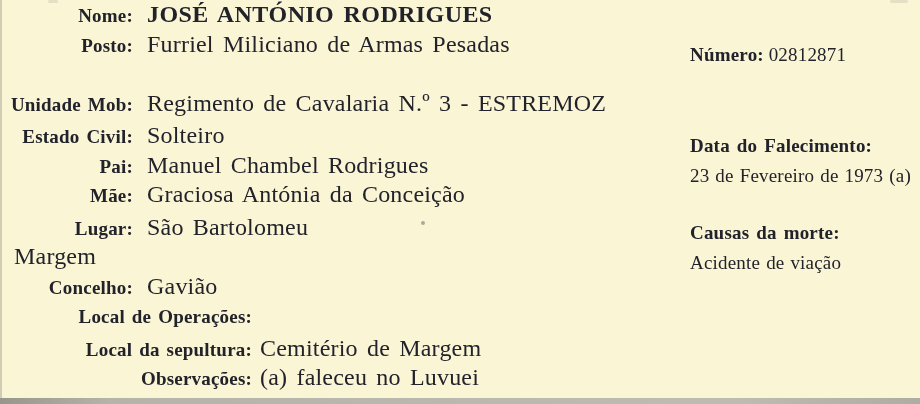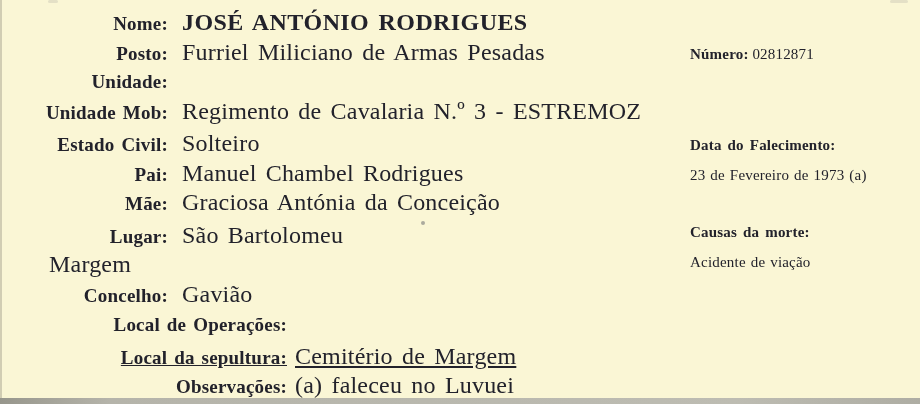--- a/index.html
+++ b/index.html
@@ -12,24 +12,23 @@
     font-family: "Liberation Serif", "DejaVu Serif", serif;
     color: #22222b;
   }
   .page {
     position: absolute;
     inset: 0;
   }
   
   .fields {
     position: absolute;
-    top: 8px;
+    top: 0;
     left: 0;
     width: 690px;
-    padding-left: 35px;
   }
   .row {
     display: flex;
     height: 29.5px;
     line-height: 29.5px;
     align-items: baseline;
     white-space: nowrap;
   }
   .row .lbl {
     width: 133px;
@@ -43,27 +42,27 @@
   .row .val {
     margin-left: 14px;
     font-size: 24px;
     word-spacing: 3px;
     letter-spacing: 0.2px;
   }
   .row.deep .lbl { width: 252px; }
   .row.deep .val { margin-left: 8px; }
   .row.gap3  { margin-top: 3px; }
   .row.gap1  { margin-top: 1px; }
-  .row.gap2  { margin-top: 2px; text-decoration: underline; }
+  .row.gap2  { margin-top: 2px; }
   .val.strong { font-weight: bold; letter-spacing: 0.4px; }
 
   
   .right-col { position: absolute; left: 690px; top: 0; width: 230px; }
   .r-block { position: absolute; left: 0; white-space: nowrap; }
-  .r-block .r-line { line-height: 29.5px; font-size: 15px; }
+  .r-block .r-line { line-height: 29.5px; font-size: 19px; }
   .r-lbl { font-weight: bold; word-spacing: 2px; letter-spacing: 0.2px; }
   .r-val { font-weight: normal; word-spacing: 1px; letter-spacing: 0.2px; }
   #blk-numero { top: 40px; }
   #blk-falecimento { top: 131px; }
   #blk-causas { top: 218px; }
 
   
   .edge-left {
     position: absolute; left: 0; top: 0; width: 2px; height: 100%;
     background: rgba(148,146,128,0.40);
@@ -93,21 +92,20 @@
   <div class="fields">
     <div class="row">
       <span class="lbl">Nome:</span>
       <span class="val strong">JOSÉ ANTÓNIO RODRIGUES</span>
     </div>
     <div class="row">
       <span class="lbl">Posto:</span>
       <span class="val">Furriel Miliciano de Armas Pesadas</span>
     </div>
     <div class="row">
-      <span class="lbl">Unidade:</span>
     </div>
     <div class="row">
       <span class="lbl">Unidade Mob:</span>
       <span class="val">Regimento de Cavalaria N.º 3 - ESTREMOZ</span>
     </div>
     <div class="row gap3">
       <span class="lbl">Estado Civil:</span>
       <span class="val">Solteiro</span>
     </div>
     <div class="row">

